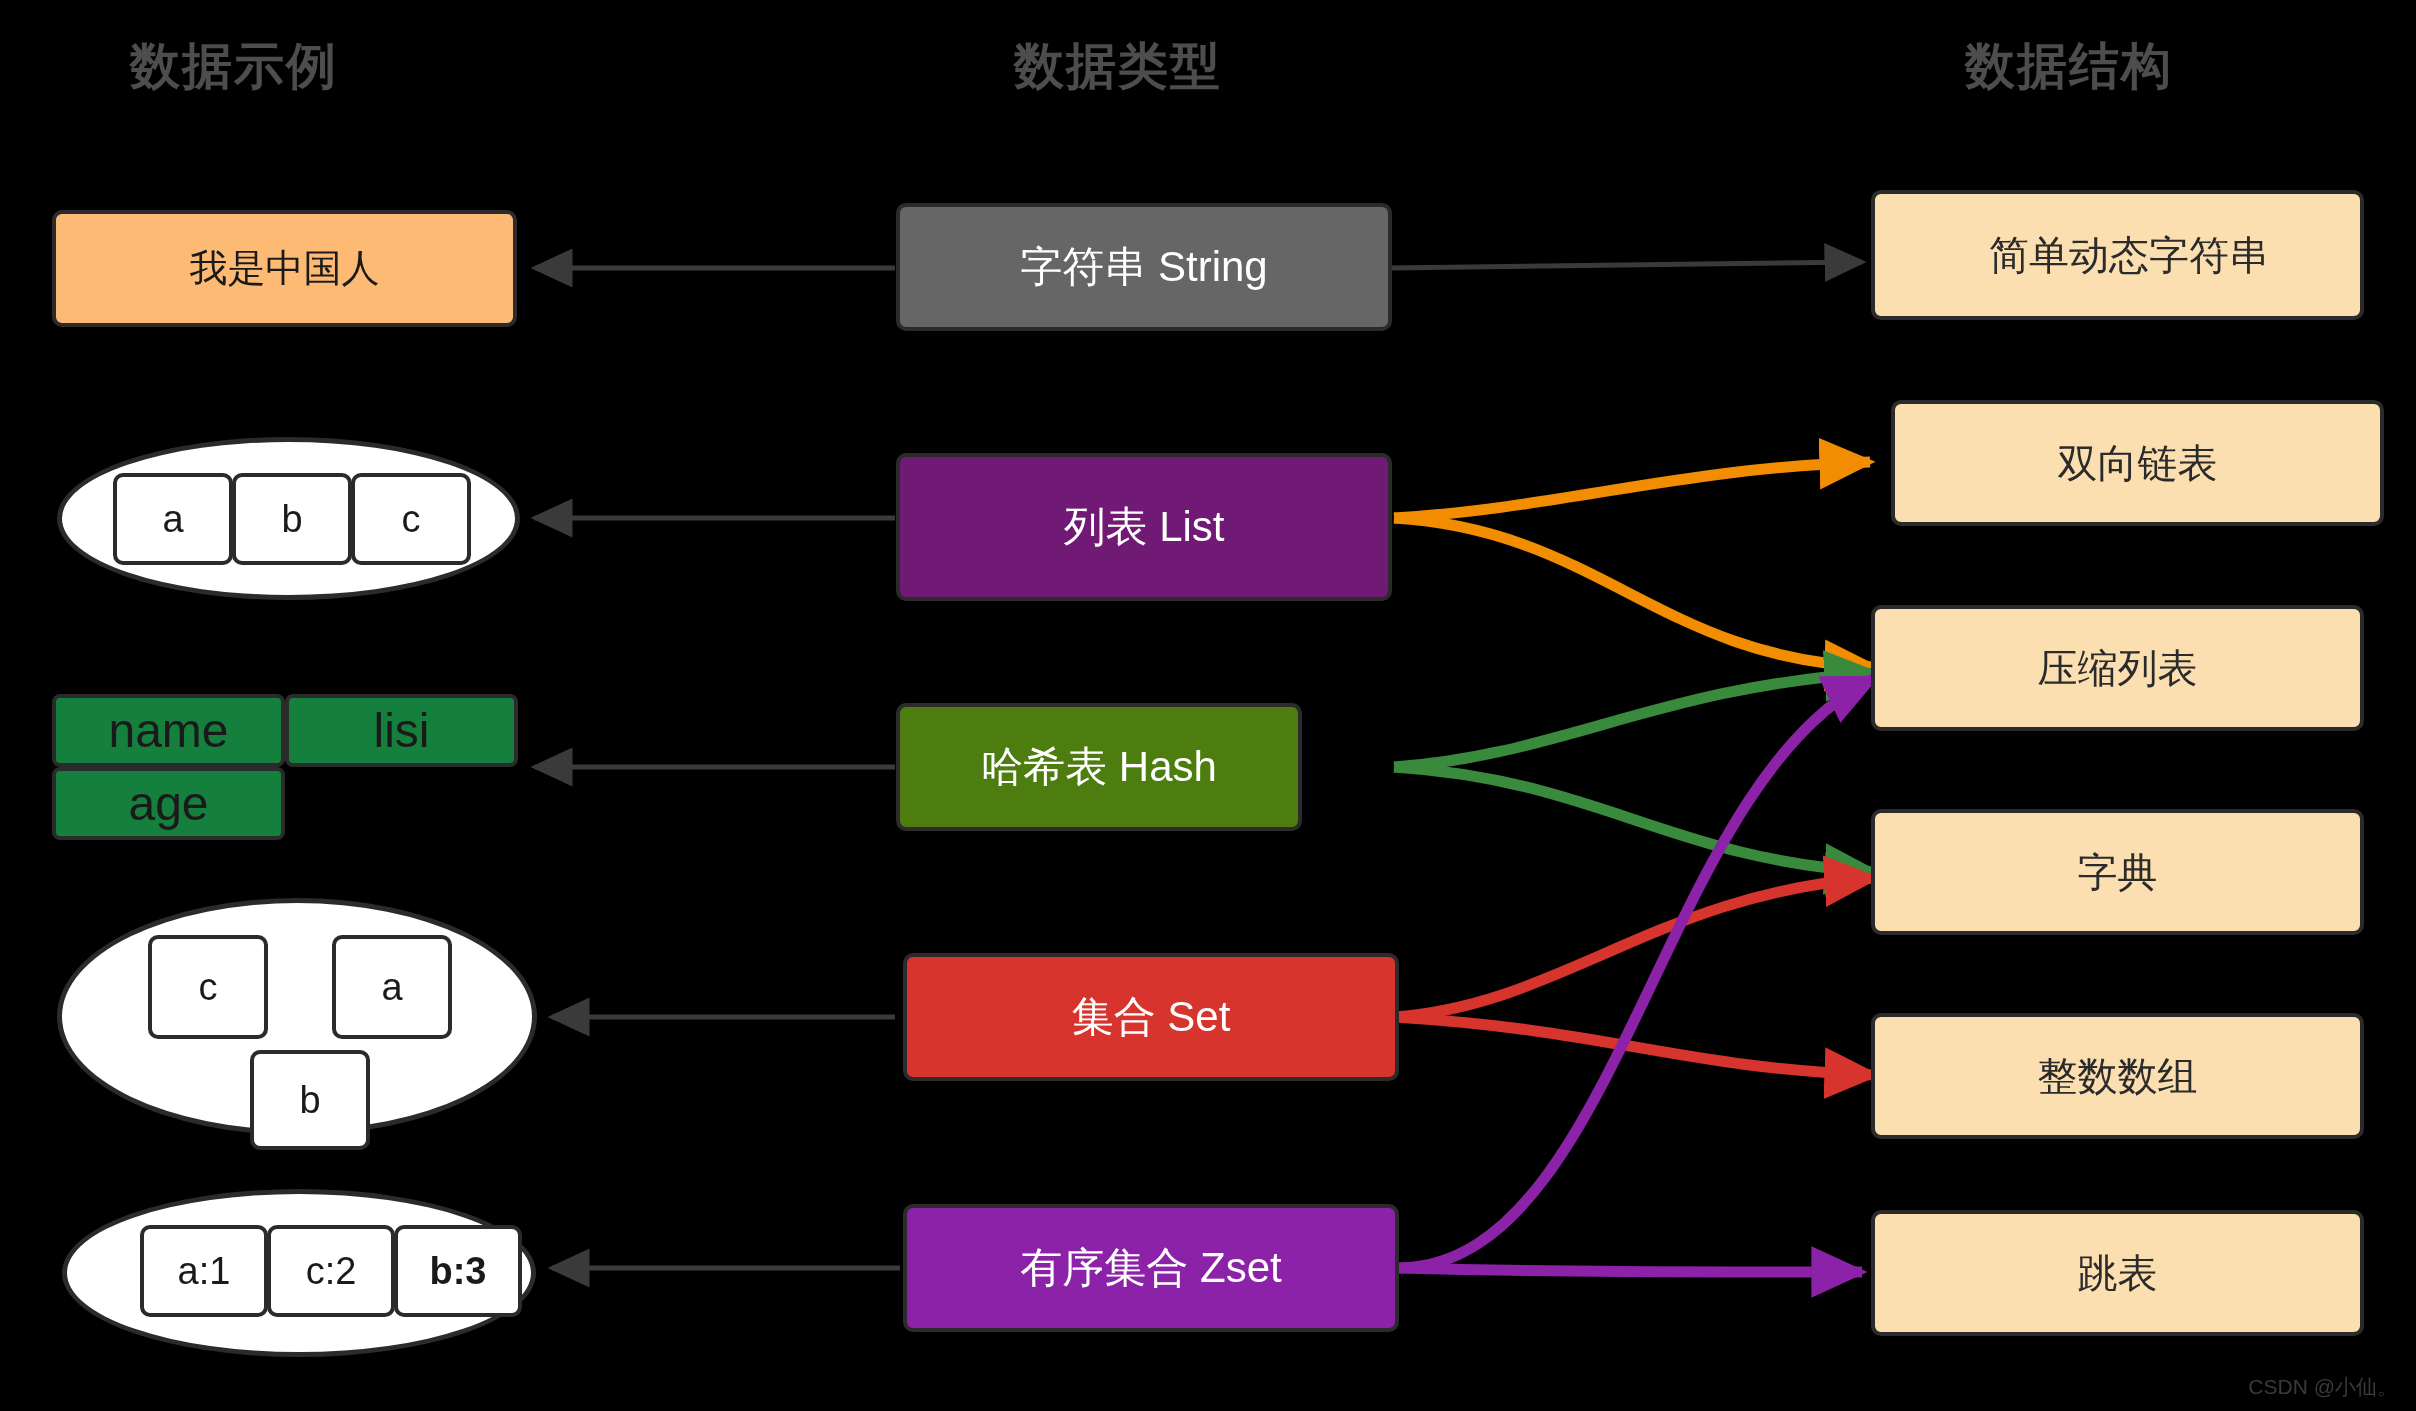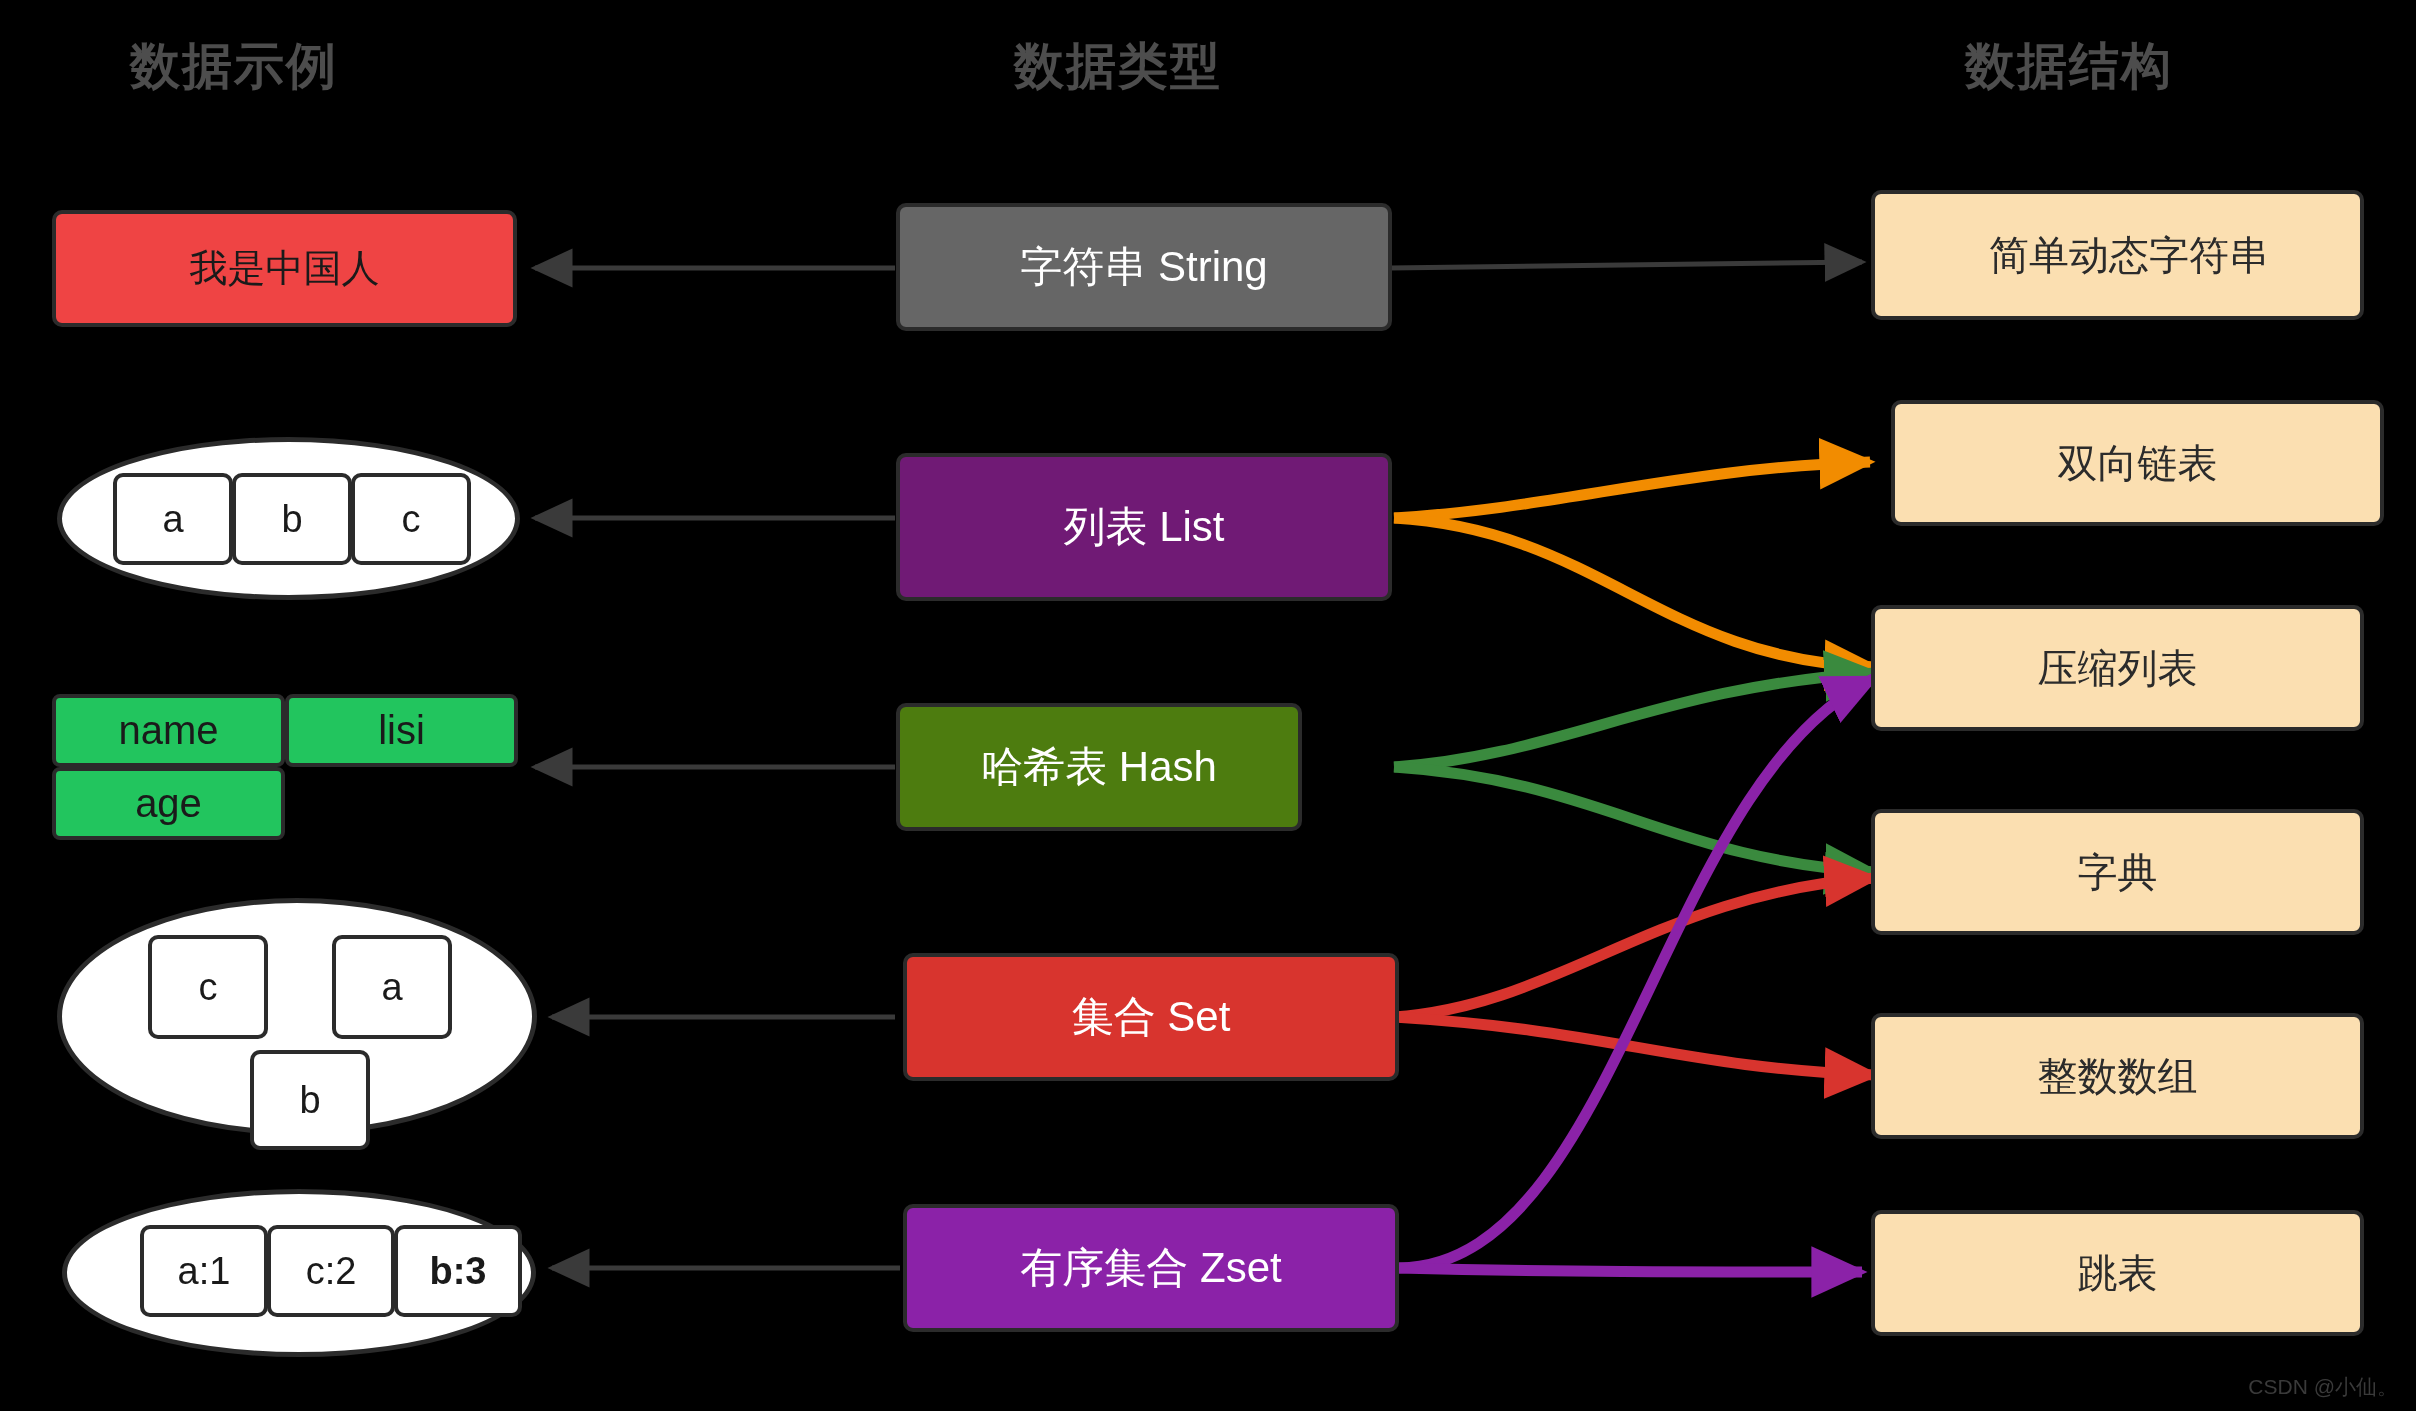--- a/index.html
+++ b/index.html
@@ -45,21 +45,21 @@
     border-radius: 10px;
     display: flex;
     align-items: center;
     justify-content: center;
     text-align: center;
     line-height: 1.15;
   }
 
   
   .example-card {
-    background: #ef4444;
+    background: #fdba74;
     color: #1a1a1a;
     font-size: 38px;
   }
 
   
   .ellipse {
     position: absolute;
     box-sizing: border-box;
     background: #ffffff;
     border: 5px solid #2b2b2b;
@@ -77,28 +77,28 @@
     align-items: center;
     justify-content: center;
     color: #1a1a1a;
     font-size: 38px;
   }
 
   
   .kv-cell {
     position: absolute;
     box-sizing: border-box;
-    background: #22c55e;
+    background: #15803d;
     border: 4px solid #2b2b2b;
     border-radius: 8px;
     display: flex;
     align-items: center;
     justify-content: center;
     color: #1a1a1a;
-    font-size: 40px;
+    font-size: 48px;
   }
 
   
   .type-box {
     color: #ffffff;
     font-size: 42px;
     font-weight: 400;
   }
 
   

